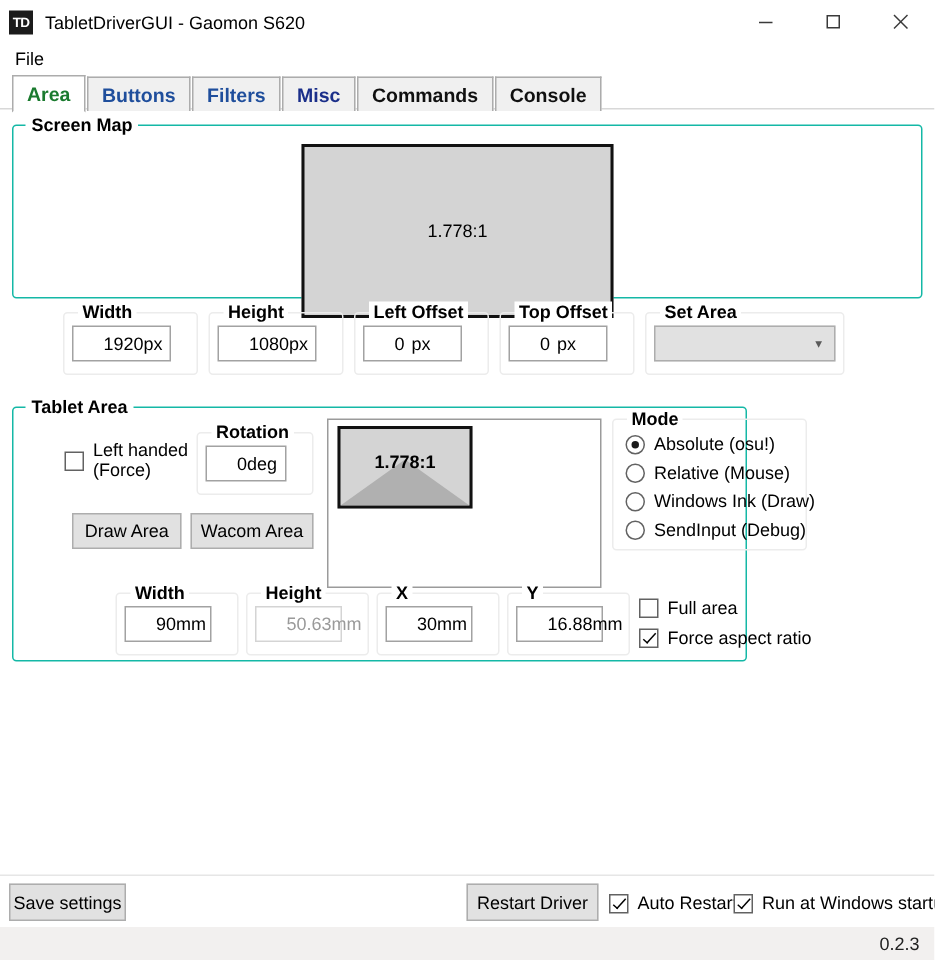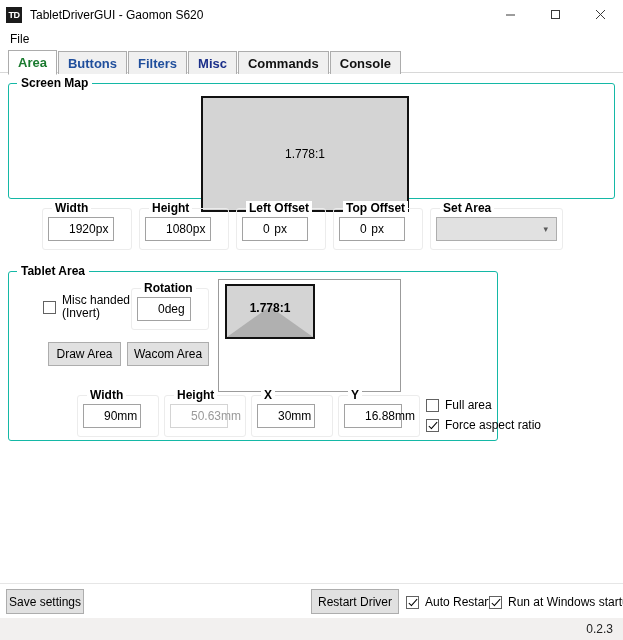--- a/index.html
+++ b/index.html
@@ -451,21 +451,21 @@
     <div class="combo" style="left:5px; right:5px; top:8px; height:24px;">
       <span class="chev">▾</span>
     </div>
   </div>
 
   <div class="groupbox" style="left:8px; top:198px; width:490px; height:170px;">
     <div class="gb-title">Tablet Area</div>
 
     <div class="chk-wrap" style="left:34px; top:22px; width:92px;">
       <div class="chk-box"></div>
-      <div class="chk-label two-line">Misc handed (Invert)</div>
+      <div class="chk-label two-line">Left handed (Force)</div>
     </div>
 
     <div class="fieldgroup" style="left:122px; top:16px; width:78px; height:42px;">
       <div class="fg-title">Rotation</div>
       <div class="inputrow">
         <span class="val">0</span>
         <span class="unit">deg</span>
       </div>
     </div>
 
@@ -474,20 +474,39 @@
 
     <div class="tablet-canvas" style="left:209px; top:7px; width:183px; height:113px;">
       <div class="tablet-sel" style="left:6px; top:4px; width:90px; height:55px;">
         <svg class="tri" viewBox="0 0 90 55" preserveAspectRatio="none">
           <polygon points="0,55 45,22 90,55" fill="#b0b0b0"></polygon>
         </svg>
         <div class="ratio">1.778:1</div>
       </div>
     </div>
 
+    <div class="fieldgroup" style="left:399px; top:7px; width:130px; height:88px;">
+      <div class="fg-title">Mode</div>
+      <div class="radio-row" style="left:8px; top:9px;">
+        <div class="radio-dot sel"></div>
+        <div class="radio-label">Absolute (osu!)</div>
+      </div>
+      <div class="radio-row" style="left:8px; top:28px;">
+        <div class="radio-dot"></div>
+        <div class="radio-label">Relative (Mouse)</div>
+      </div>
+      <div class="radio-row" style="left:8px; top:47px;">
+        <div class="radio-dot"></div>
+        <div class="radio-label">Windows Ink (Draw)</div>
+      </div>
+      <div class="radio-row" style="left:8px; top:66px;">
+        <div class="radio-dot"></div>
+        <div class="radio-label">SendInput (Debug)</div>
+      </div>
+    </div>
   </div>
 
   <div class="fieldgroup" style="left:77px; top:322px; width:82px; height:42px;">
     <div class="fg-title">Width</div>
     <div class="inputrow">
       <span class="val">90</span>
       <span class="unit">mm</span>
     </div>
   </div>
 

